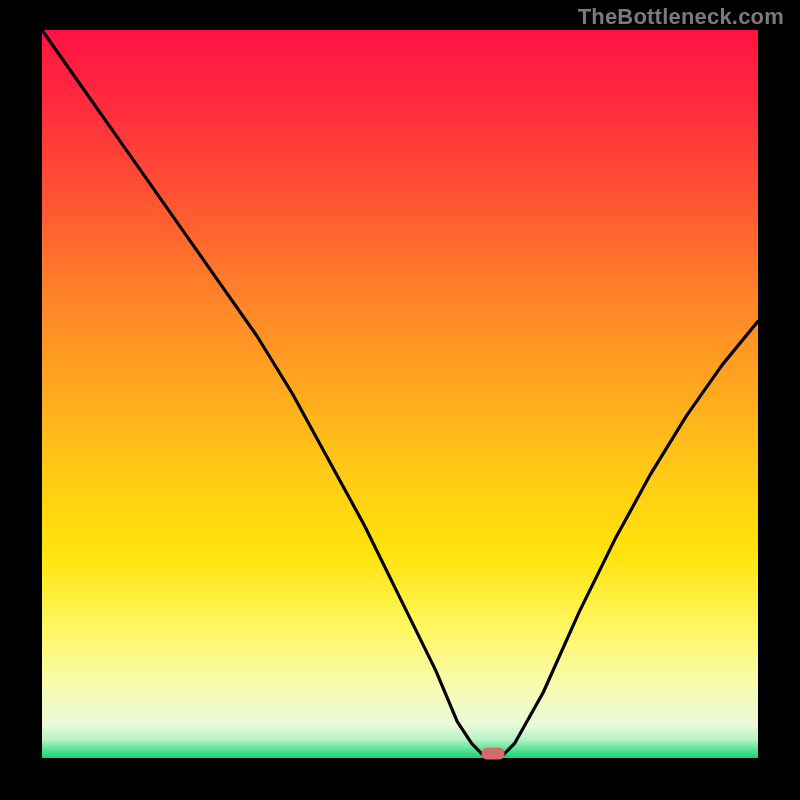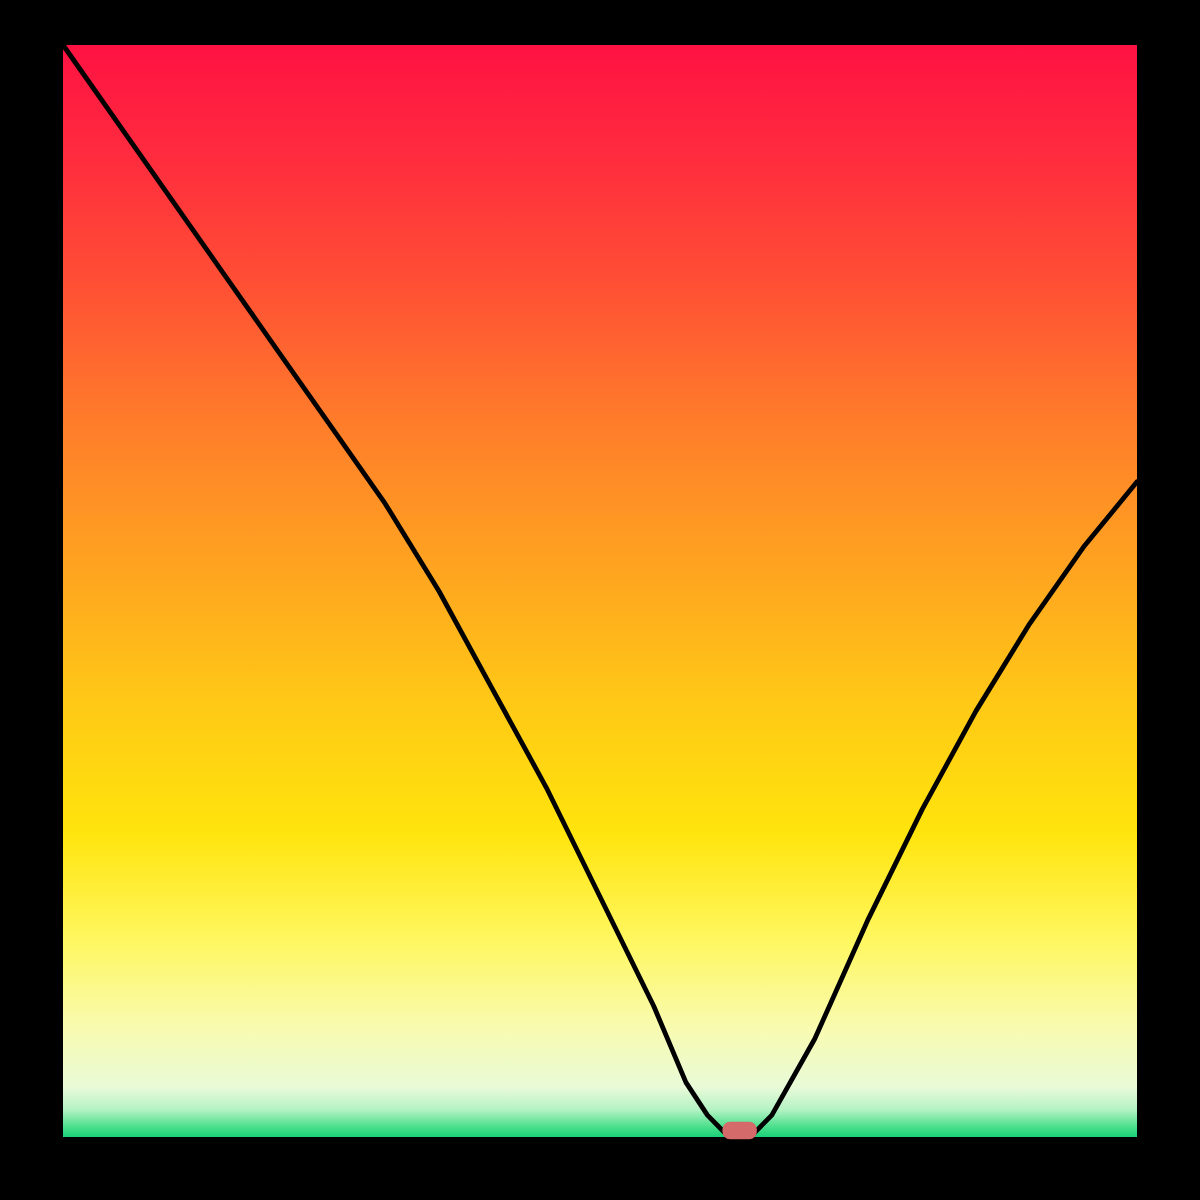--- a/index.html
+++ b/index.html
@@ -25,20 +25,21 @@
     letter-spacing: 0.2px;
   }
   svg {
     display: block;
   }
 </style>
 </head>
 <body>
 
 <div class="chart-wrap">
+  <div class="watermark">TheBottleneck.com</div>
   <svg id="chart-svg" width="800" height="800" viewBox="0 0 800 800">
     <defs>
       <linearGradient id="bg-grad" x1="0" y1="0" x2="0" y2="1">
           <stop offset="0%" stop-color="#ff1242"></stop>
           <stop offset="10%" stop-color="#ff2b3e"></stop>
           <stop offset="22%" stop-color="#ff5034"></stop>
           <stop offset="35%" stop-color="#ff7e2a"></stop>
           <stop offset="48%" stop-color="#ffa420"></stop>
           <stop offset="60%" stop-color="#ffc816"></stop>
           <stop offset="72%" stop-color="#ffe40c"></stop>

